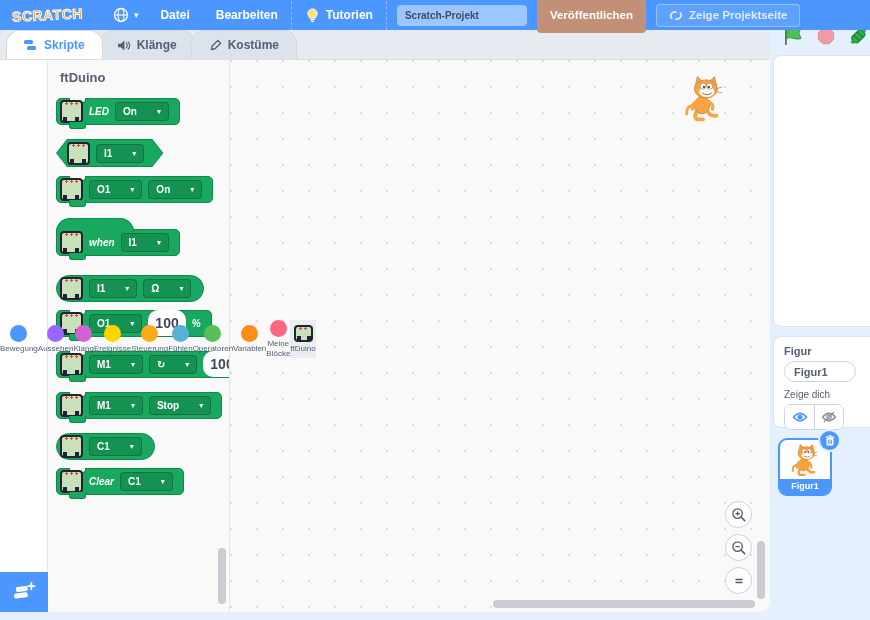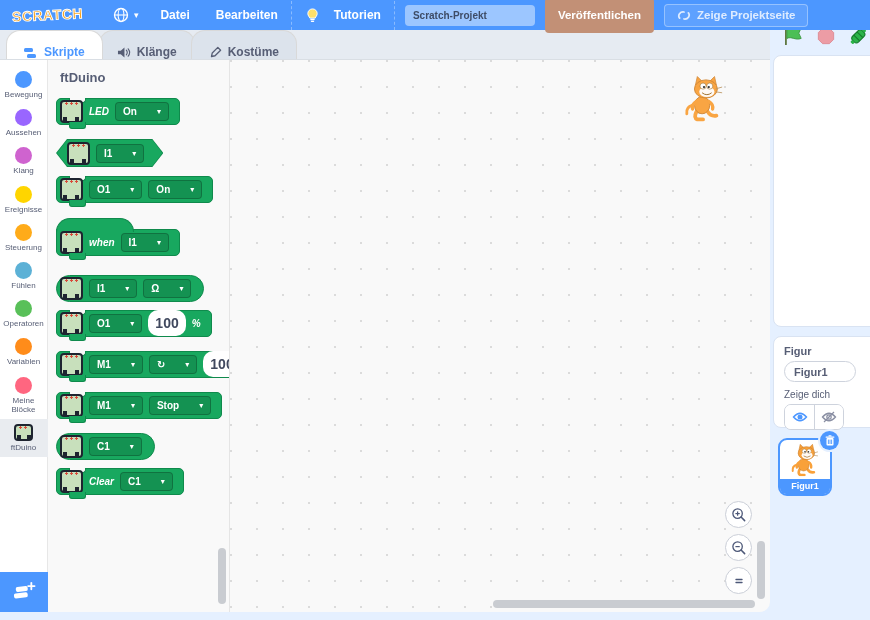--- a/index.html
+++ b/index.html
@@ -8,34 +8,34 @@
 
   
   .topbar { position:absolute; top:0; left:0; width:870px; height:30px; background:#4C97FF;
             display:flex; align-items:center; color:#fff; font-size:12px; font-weight:600; z-index:30; }
   .logo { margin-left:12px; transform:rotate(-3deg); font-size:14px; font-weight:800; letter-spacing:.5px;
           color:#F7A11B; -webkit-text-stroke:.9px #fff; cursor:pointer; }
   .lang { display:flex; align-items:center; gap:4px; margin-left:20px; padding:0 9px; height:30px; cursor:pointer; }
   .lang .caret-sm { font-size:9px; color:#fff; }
   .menu-item { padding:0 13px; height:30px; display:flex; align-items:center; cursor:pointer; }
   .tb-divider { width:1px; height:29px; border-left:1px dashed rgba(255,255,255,.35); }
-  .tutorials { display:flex; gap:14px; align-items:center; padding:0 13px; height:30px; cursor:pointer; }
+  .tutorials { display:flex; gap:6px; align-items:center; padding:0 13px; height:30px; cursor:pointer; }
   .project-input { width:130px; height:21px; border:none; border-radius:4px; background:rgba(255,255,255,.45);
                    color:#3E4C66; font-weight:700; font-size:10px; padding:0 8px; margin:0 10px;
                    font-family:inherit; }
   .publish-btn { background:#C29076; border:none; color:#fff; font-weight:700; font-size:11.5px; height:35px;
                  padding:0 13px; border-radius:4px; margin-right:10px; cursor:pointer; font-family:inherit; }
   .project-page-btn { display:flex; align-items:center; gap:6px; height:23px; padding:0 12px; border-radius:4px;
                       border:1px solid rgba(255,255,255,.35); background:rgba(255,255,255,.10);
                       color:rgba(255,255,255,.8); font-weight:700; font-size:11.5px; cursor:pointer; font-family:inherit; }
 
   
   .tabstrip { position:absolute; top:30px; left:0; width:770px; height:30px; background:#E6EBF2;
               border-bottom:1px solid #D9DEE4; display:flex; align-items:flex-end; padding-left:6px; z-index:20; }
-  .tab { height:29px; display:flex; align-items:flex-end; gap:6px; padding:0 17px; border:1px solid #D9D9D9;
+  .tab { height:29px; display:flex; align-items:center; gap:6px; padding:0 17px; border:1px solid #D9D9D9;
          border-bottom:none; border-radius:14px 14px 0 0; background:#DCE3EC; color:#575E75; font-size:12px;
          font-weight:700; margin-right:-4px; cursor:pointer; }
   .tab.active { background:#FFFFFF; color:#4C97FF; z-index:2; }
 
   
   .rightcol { position:absolute; top:21px; left:770px; width:100px; height:590px; background:#E5F0FF; z-index:10; }
   .stage-controls { height:30px; display:flex; align-items:center; gap:11px; padding-left:13px; }
   .stage-controls svg { cursor:pointer; }
   .stage-panel { position:absolute; top:34px; left:3px; width:110px; height:272px; background:#fff;
                  border:1px solid #D9E3F2; border-radius:8px; }
@@ -54,21 +54,21 @@
                  border:2px solid #4C97FF; background:#fff; cursor:pointer; }
   .sprite-card .thumb { width:100%; height:39px; display:flex; align-items:center; justify-content:center; }
   .sprite-card .card-label { height:15px; background:#4C97FF; color:#fff; font-size:9px; font-weight:600;
                              text-align:center; line-height:15px; border-radius:0 0 6px 6px; }
   .delete-badge { position:absolute; top:-9px; right:-9px; width:19px; height:19px; border-radius:50%;
                   background:#4C97FF; display:flex; align-items:center; justify-content:center;
                   box-shadow:0 0 0 2px #E5F0FF; cursor:pointer; }
 
   
   .catcol { position:absolute; top:60px; left:0; width:48px; height:552px; background:#fff;
-            border-right:1px solid #E7E7E7; display:flex; flex-direction:column; align-items:center; padding-top:6px; z-index:5; }
+            border-right:1px solid #E7E7E7; display:flex; flex-direction:row; align-items:center; padding-top:6px; z-index:5; }
   .cat-item { width:48px; padding:5px 0 5px; display:flex; flex-direction:column; align-items:center; gap:2px; cursor:pointer; }
   .cat-item.selected { background:#E9ECF0; }
   .cat-bubble { width:17px; height:17px; border-radius:50%; }
   .cat-label { font-size:8px; color:#575E75; text-align:center; line-height:1.15; }
   .ext-btn { position:absolute; left:0; top:572px; width:48px; height:40px; background:#4C97FF; border:none;
              display:flex; align-items:center; justify-content:center; cursor:pointer; z-index:6; }
 
   
   .palette { position:absolute; top:60px; left:48px; width:182px; height:552px; background:#F9F9F9;
              border-right:1px solid #E5E5E5; overflow:hidden; z-index:4; }

